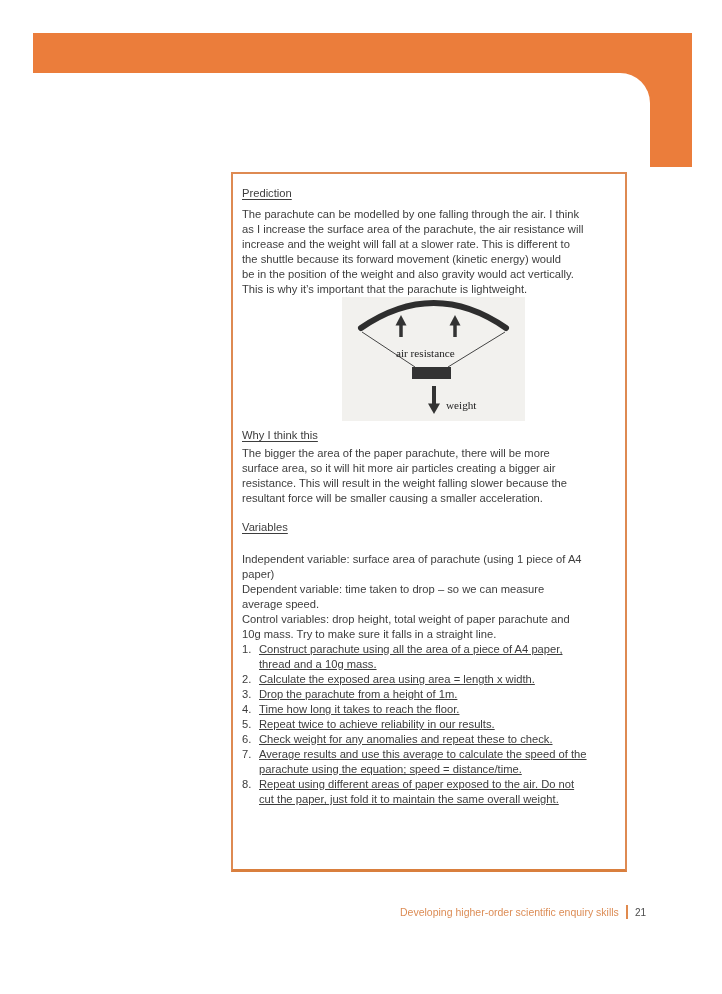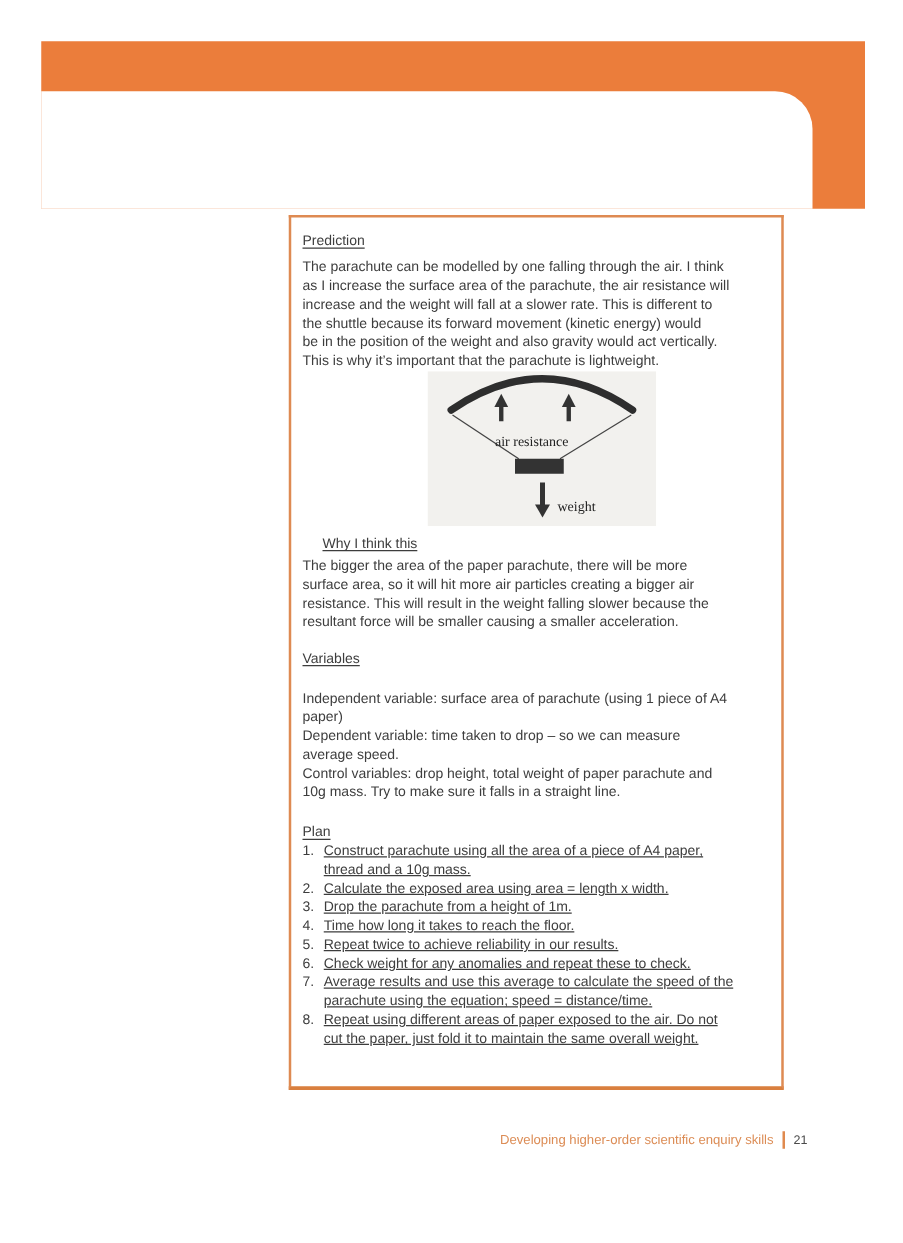--- a/index.html
+++ b/index.html
@@ -15,21 +15,21 @@
 
   
   .content-box { position:absolute; left:231px; top:172px; width:396px; height:700px;
                  border:2px solid #de8a52; border-bottom:3px solid #d97f3e;
                  padding:12px 5px 0 9px; color:#3d3d3d; }
   .content-box, .content-box * { font-size:11.2px; line-height:15px; }
 
   h2.sec { font-size:11.2px; font-weight:normal; text-decoration:underline;
            text-underline-offset:2px; color:#3d3d3d; }
   .h-prediction { margin:0 0 6px 0; }
-  .h-why       { margin:7px 0 3px 16px; }
+  .h-why       { margin:7px 0 3px 0; }
   .h-variables { margin:14px 0 17px 0; }
   .h-plan      { margin:17px 0 0 0; }
   p.body-text { white-space:pre-line; }
   .caption { font-weight:bold; margin:5px 0 2px 0; }
 
   
   .figure { width:183px; height:124px; margin-left:100px; display:block; }
 
   
   ol.plan { list-style:none; }
@@ -98,21 +98,20 @@
 resultant force will be smaller causing a smaller acceleration.</p>
 
     <h2 class="sec h-variables">Variables</h2>
     <p class="body-text">Independent variable: surface area of parachute (using 1 piece of A4
 paper)
 Dependent variable: time taken to drop – so we can measure
 average speed.
 Control variables: drop height, total weight of paper parachute and
 10g mass. Try to make sure it falls in a straight line.</p>
 
-    <h2 class="sec h-plan">Plan</h2>
     <ol class="plan">
       <li>
         <span class="num">1.</span>
         <span class="step-text">Construct parachute using all the area of a piece of A4 paper,
 thread and a 10g mass.</span>
       </li>
       <li>
         <span class="num">2.</span>
         <span class="step-text">Calculate the exposed area using area = length x width.</span>
       </li>

